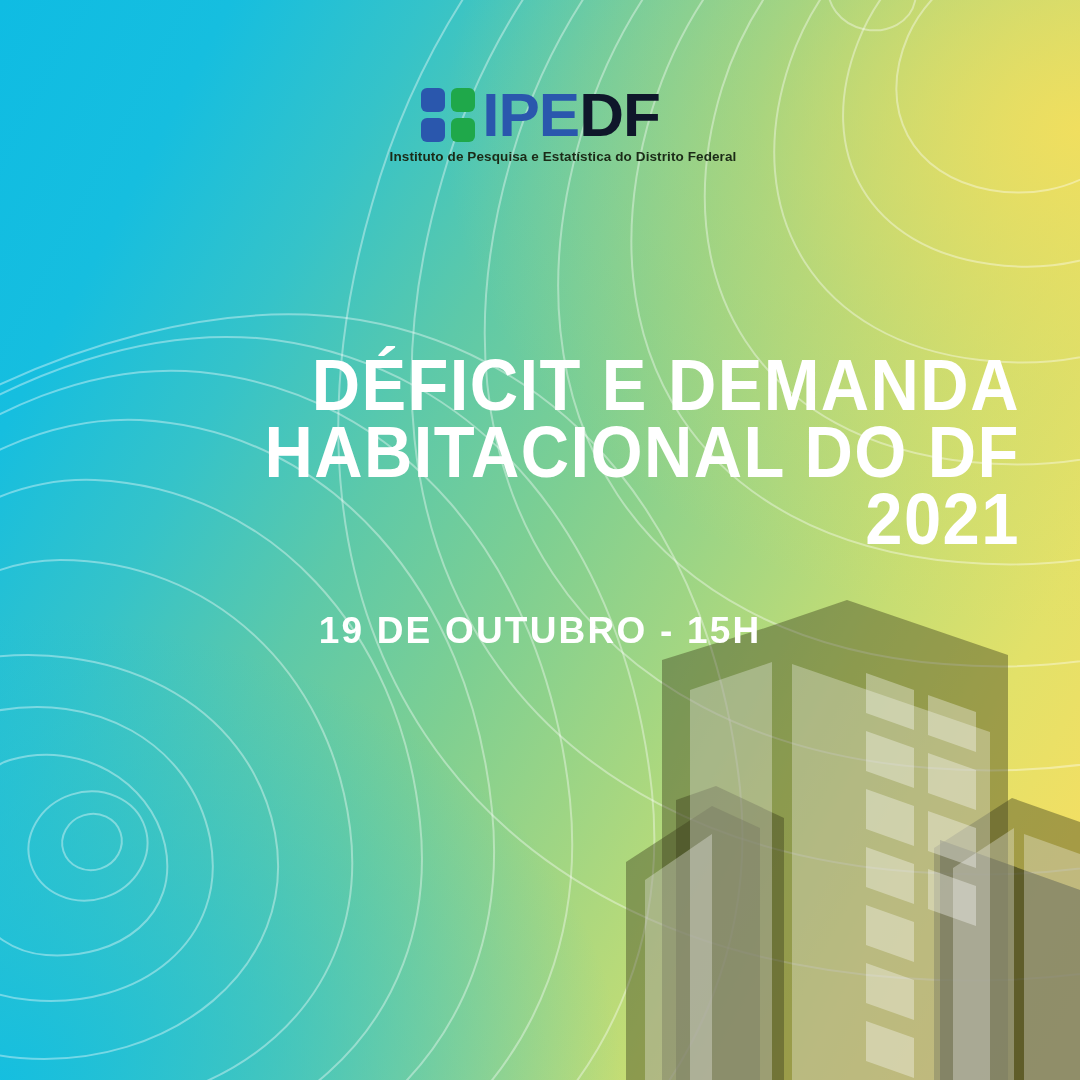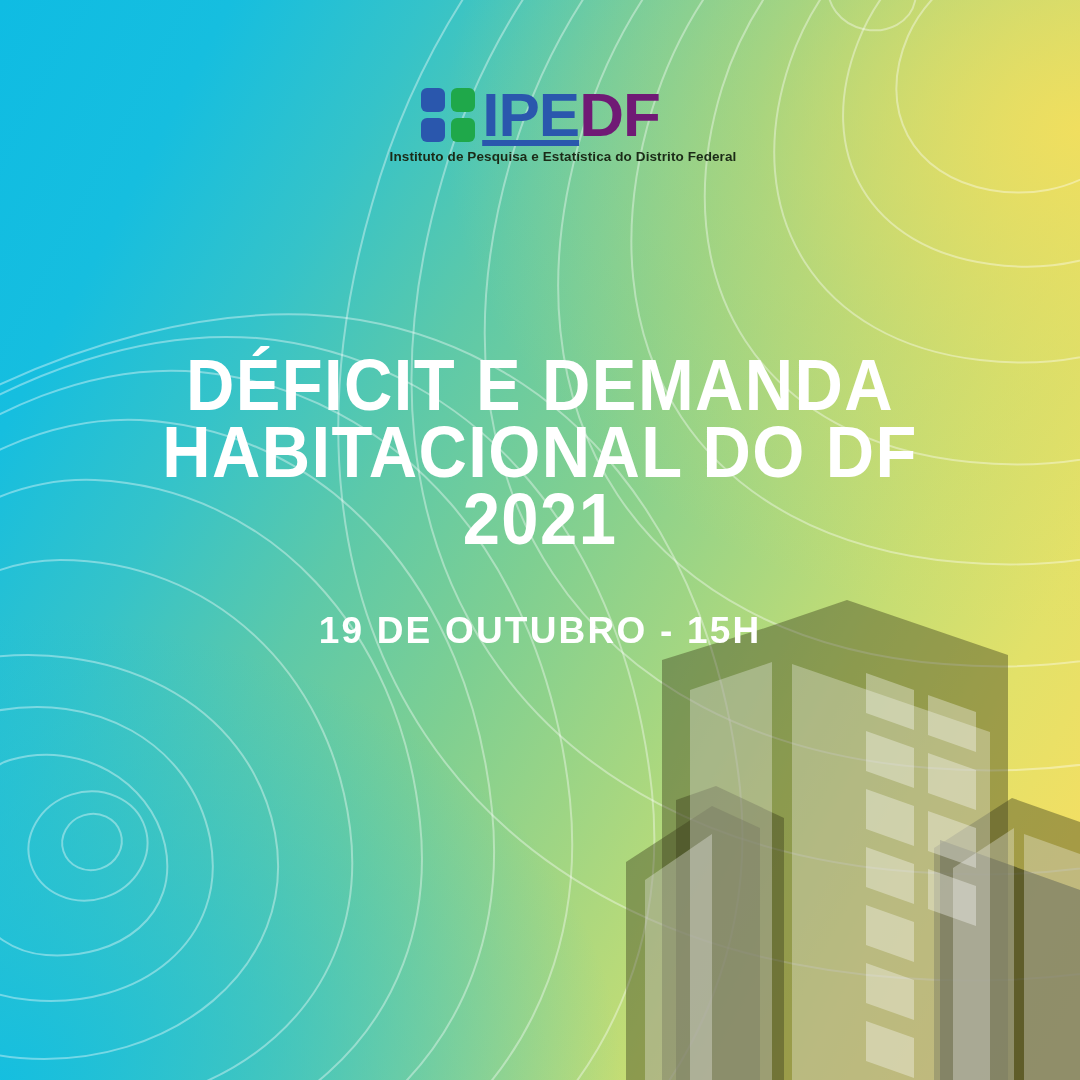--- a/index.html
+++ b/index.html
@@ -84,40 +84,40 @@
   }
   .logo-mark { width: 56px; height: 56px; display:block; }
   .logo-text {
     font-family: "Liberation Sans", sans-serif;
     font-weight: bold;
     font-size: 62px;
     letter-spacing: -1px;
     line-height: 1;
     white-space: nowrap;
   }
-  .logo-text .ipe { color: #2A57AD; text-decoration: underline; }
-  .logo-text .df  { color: #701a75; }
+  .logo-text .ipe { color: #2A57AD; }
+  .logo-text .df  { color: #0f172a; }
   .logo-sub {
     margin-top: 3px;
     font-family: "Liberation Sans", sans-serif;
     font-size: 13.5px;
     font-weight: bold;
     letter-spacing: 0.1px;
     color: #1b2a17;
     white-space: nowrap;
     transform: translateX(6px);
     padding-left: 34px;
   }
 
   
   .title-block {
     position: absolute;
     left: 0; right: 0;
     top: 352px;
-    text-align: center;
+    text-align: right;
     z-index: 6;
     padding: 0 24px;
     box-sizing: border-box;
   }
   .title-line {
     color: #ffffff;
     font-family: "Liberation Sans", sans-serif;
     font-weight: bold;
     font-size: 72px;
     line-height: 0.93;

